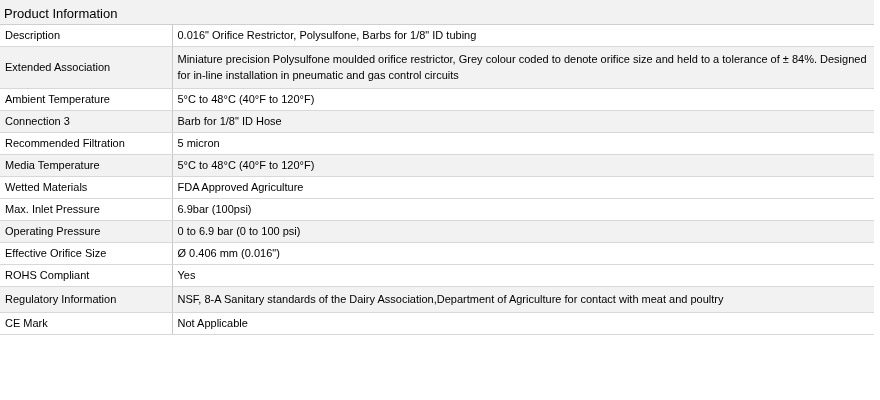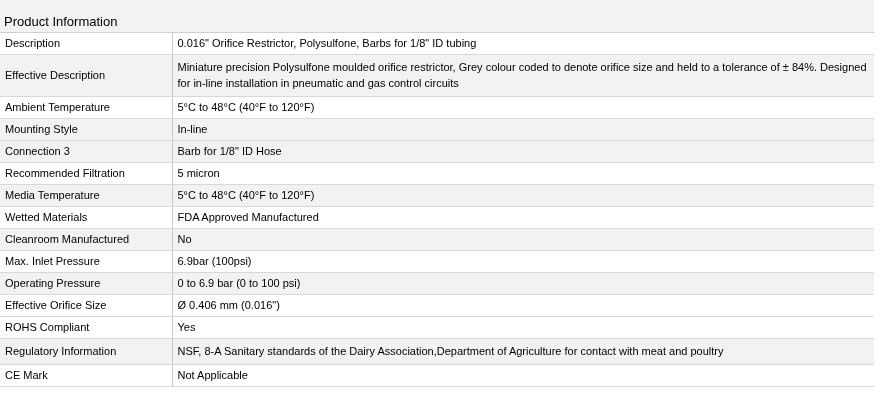--- a/index.html
+++ b/index.html
@@ -24,21 +24,21 @@
     z-index: 2;
   }
 
   #spec-table col.c-label { width: 172px; }
   #spec-table col.c-value { width: 702px; }
 
   #spec-table tr.header-row td {
     background: #f2f2f2;
     border-bottom: 1px solid #cfcfcf;
     font-size: 13px;
-    padding: 14px 4px 3px 4px;
+    padding: 6px 4px 3px 4px;
     line-height: 15px;
   }
 
   #spec-table td {
     font-size: 11px;
     line-height: 16px;
     padding: 2px 4px 3px 5px;
     vertical-align: middle;
     border-bottom: 1px solid #d8d8d8;
     background: transparent;
@@ -124,50 +124,42 @@
   </colgroup>
   <tbody>
     <tr class="header-row">
       <td colspan="2">Product Information</td>
     </tr>
   <tr class="plain">
         <td class="label">Description</td>
         <td class="value-cell">0.016" Orifice Restrictor, Polysulfone, Barbs for 1/8" ID tubing</td>
       </tr>
       <tr class="shade tall">
-        <td class="label">Effective Description</td>
+        <td class="label">Extended Association</td>
         <td class="value-cell">Miniature precision Polysulfone moulded orifice restrictor, Grey colour coded to denote orifice size and held to a tolerance of ± 84%. Designed for in-line installation in pneumatic and gas control circuits</td>
       </tr>
       <tr class="plain">
         <td class="label">Ambient Temperature</td>
         <td class="value-cell">5°C to 48°C (40°F to 120°F)</td>
-      </tr>
-      <tr class="shade">
-        <td class="label">Mounting Style</td>
-        <td class="value-cell">In-line</td>
       </tr>
       <tr class="shade">
         <td class="label">Connection 3</td>
         <td class="value-cell">Barb for 1/8" ID Hose</td>
       </tr>
       <tr class="plain">
         <td class="label">Recommended Filtration</td>
         <td class="value-cell">5 micron</td>
       </tr>
       <tr class="shade">
         <td class="label">Media Temperature</td>
         <td class="value-cell">5°C to 48°C (40°F to 120°F)</td>
       </tr>
       <tr class="plain">
         <td class="label">Wetted Materials</td>
-        <td class="value-cell">FDA Approved Manufactured</td>
-      </tr>
-      <tr class="shade">
-        <td class="label">Cleanroom Manufactured</td>
-        <td class="value-cell">No</td>
+        <td class="value-cell">FDA Approved Agriculture</td>
       </tr>
       <tr class="plain">
         <td class="label">Max. Inlet Pressure</td>
         <td class="value-cell">6.9bar (100psi)</td>
       </tr>
       <tr class="shade">
         <td class="label">Operating Pressure</td>
         <td class="value-cell">0 to 6.9 bar (0 to 100 psi)</td>
       </tr>
       <tr class="plain">

